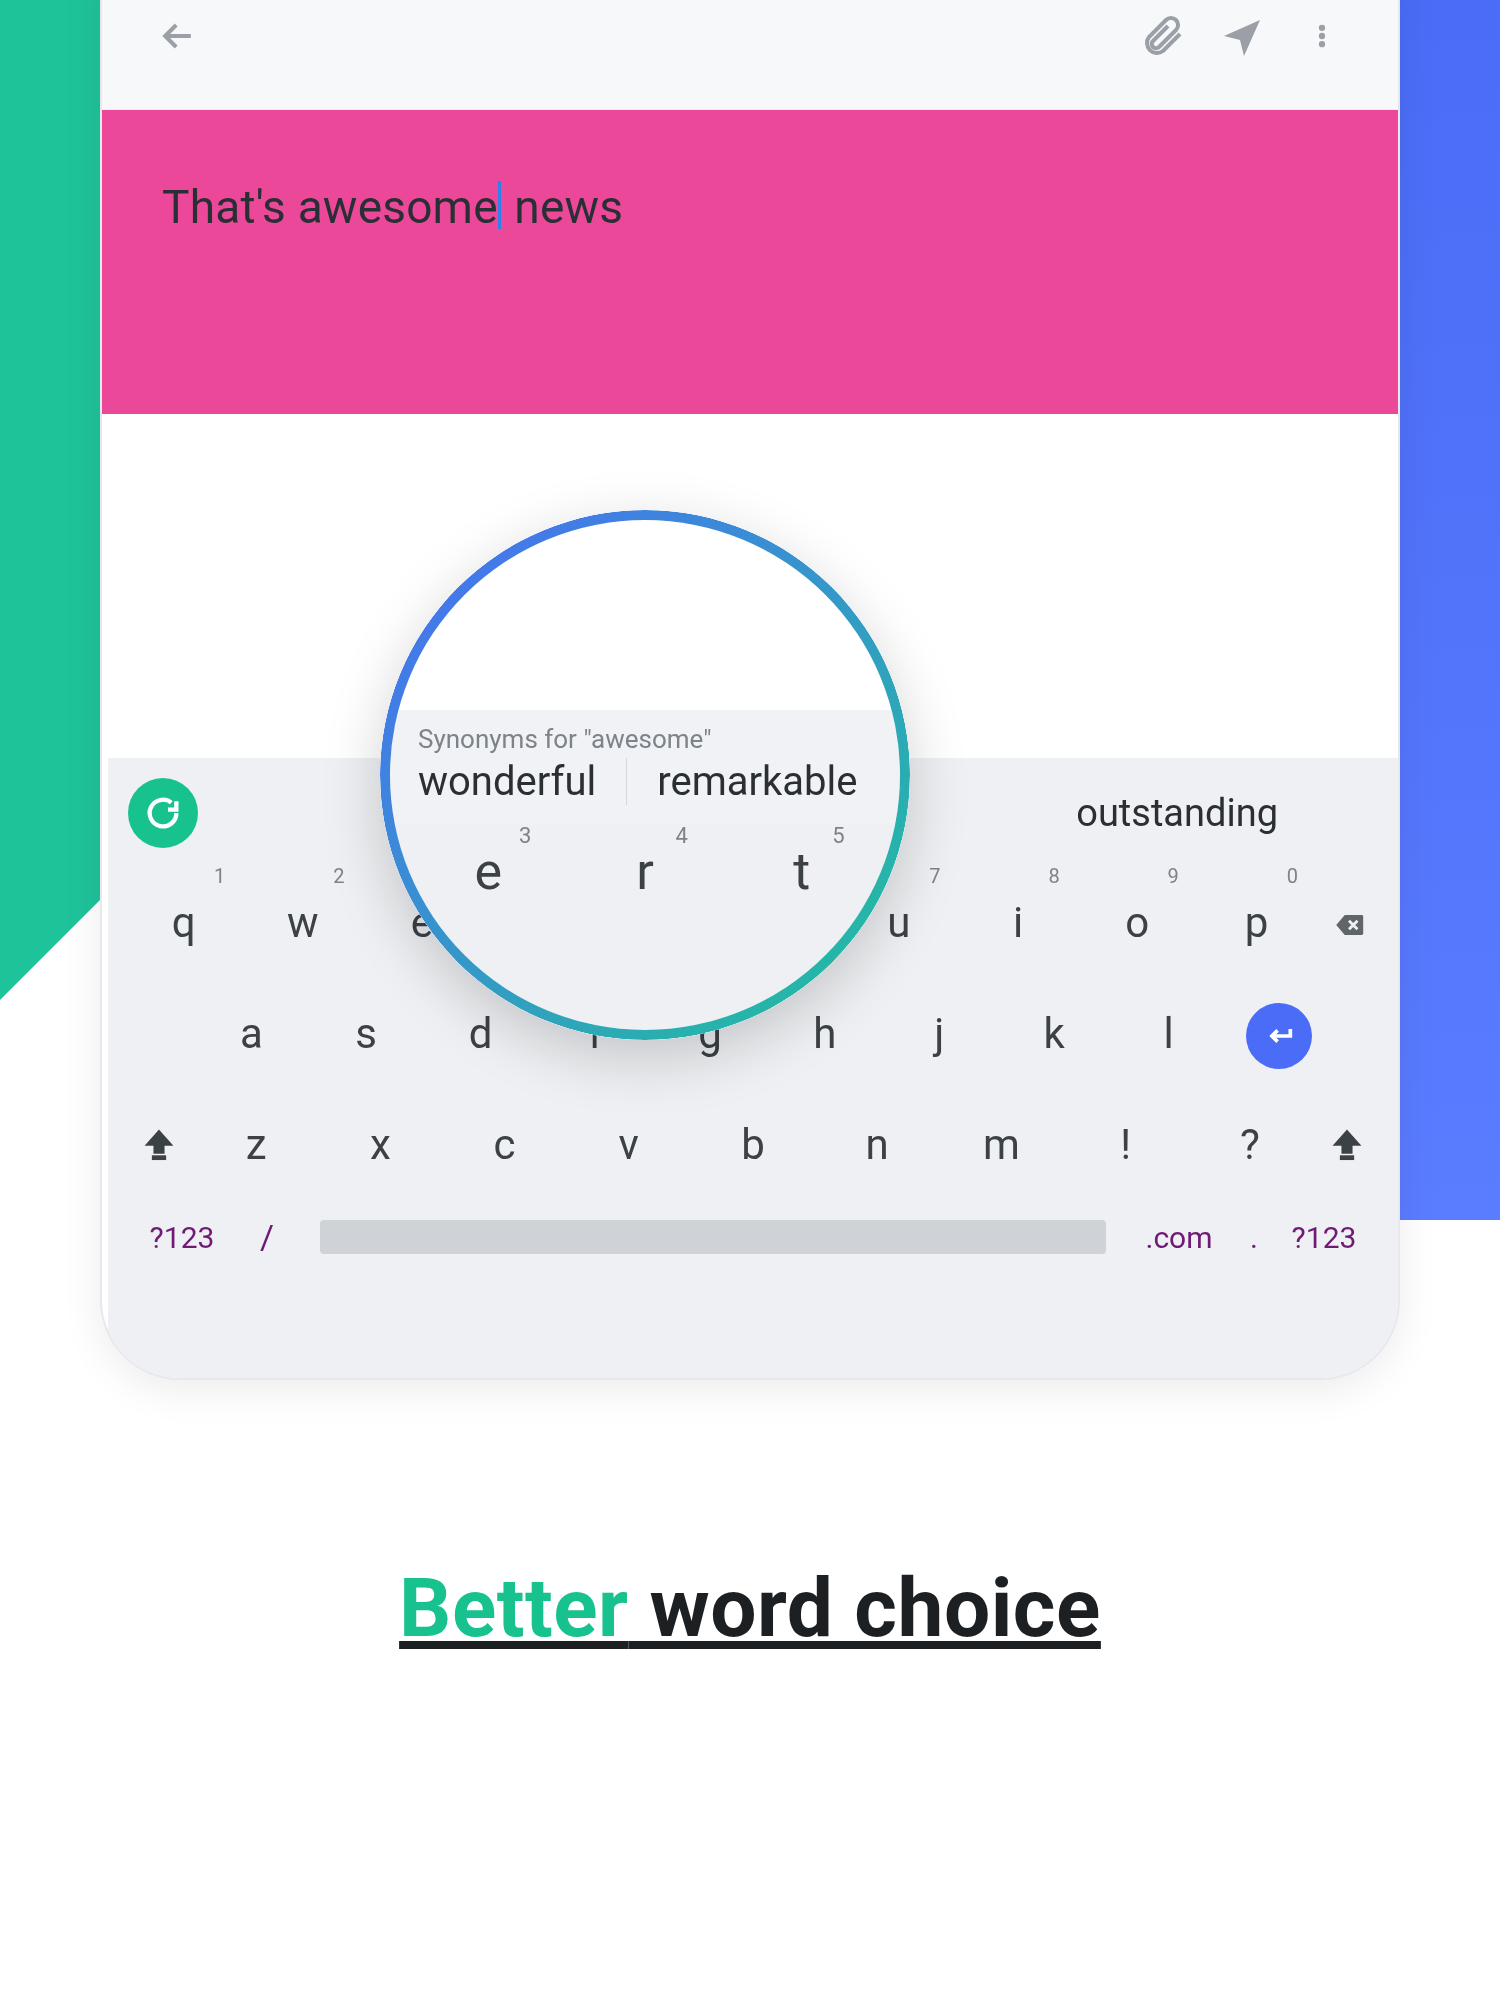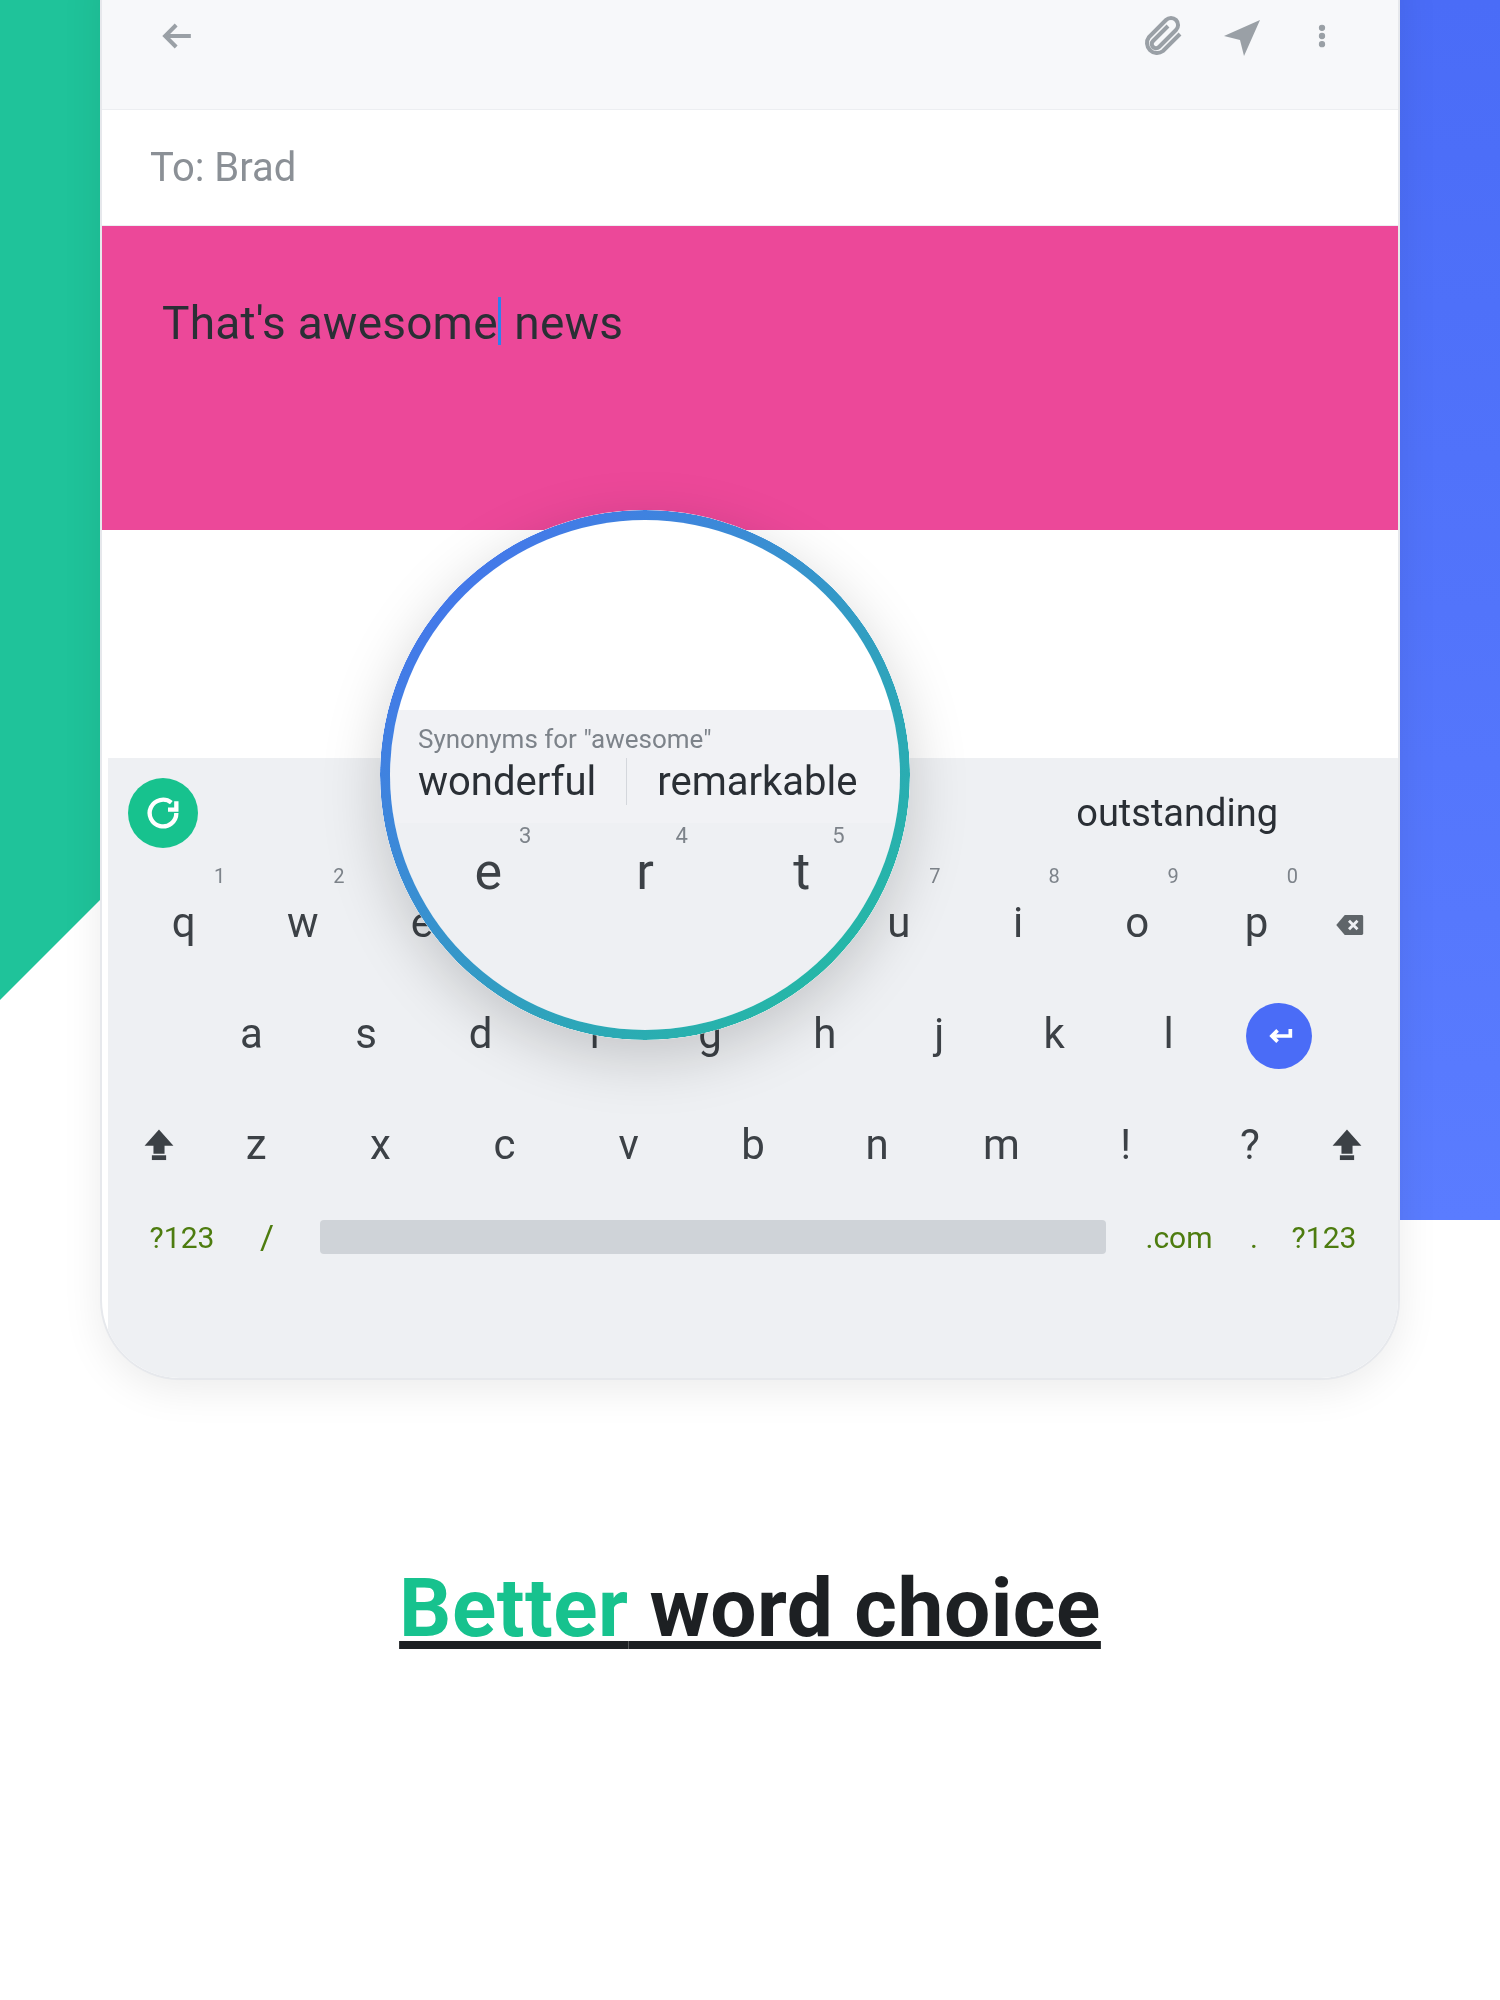--- a/index.html
+++ b/index.html
@@ -118,21 +118,21 @@
   .enter svg { stroke:#fff; }
   .backspace {
     width:66px; height:48px;
     display:flex; align-items:center; justify-content:center;
   }
   .shift {
     width:70px; text-align:center;
   }
   .shift svg { stroke:#3c4146; }
 
-  .bottom-row { display:flex; align-items:center; padding: 6px 24px 24px 24px; font-size:30px; color:#4d7c0f; }
+  .bottom-row { display:flex; align-items:center; padding: 6px 24px 24px 24px; font-size:30px; color:#701a75; }
   .bottom-row .lbl { width:100px; text-align:center; }
   .bottom-row .slash { width:70px; text-align:center; font-size:34px; }
   .spacebar { flex:1; height:34px; background:#cfd3d8; border-radius:4px; margin: 0 18px; }
   .bottom-row .com { width:110px; text-align:center; }
   .bottom-row .dot { width:40px; text-align:center; }
 
   
   .lens {
     position:absolute;
     left: 380px; top: 510px;
@@ -213,25 +213,20 @@
       </div>
       <div class="ic">
         <svg width="28" height="44" viewBox="0 0 24 24" fill="#9aa0a6">
             <circle cx="12" cy="5" r="2.2"></circle>
             <circle cx="12" cy="12" r="2.2"></circle>
             <circle cx="12" cy="19" r="2.2"></circle>
           </svg>
       </div>
     </div>
 
-    <div class="to-row">
-      <span>To:</span>
-      <span> </span>
-      <span>Brad</span>
-    </div>
 
     <div class="compose">
       <span>That's awesome</span><span class="caret"></span><span> news</span>
     </div>
 
     <div class="kbd-wrap">
       <div class="sugg-bar">
         <div class="g-badge">
           <svg width="40" height="40" viewBox="0 0 24 24" fill="none" stroke="#fff" stroke-width="2.6">
               <path d="M20 12a8 8 0 11-3-6.2"></path>

